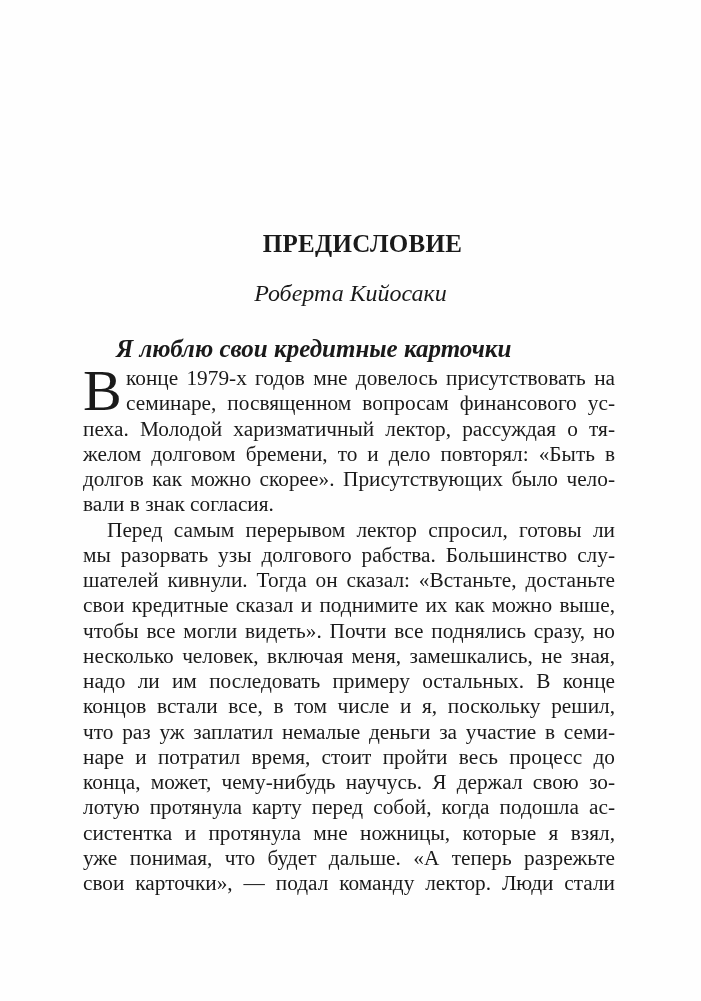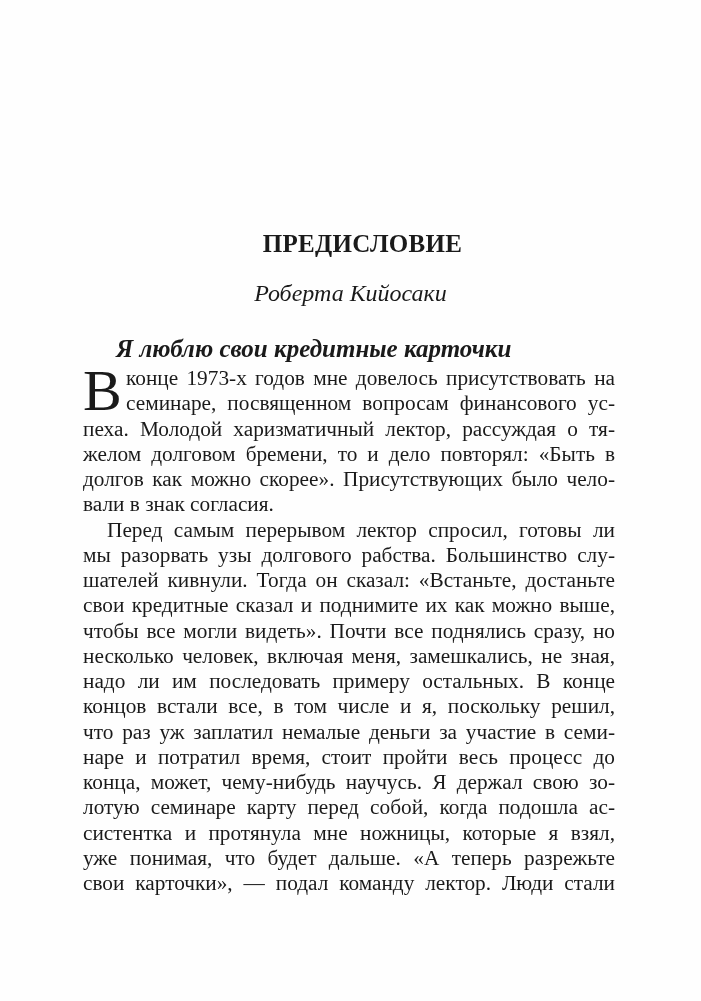--- a/index.html
+++ b/index.html
@@ -98,39 +98,39 @@
 
   <div class="chapter-title">ПРЕДИСЛОВИЕ</div>
   <div class="chapter-author">Роберта Кийосаки</div>
 
   <div class="section-heading">Я люблю свои кредитные карточки</div>
 
   <div class="dropcap">В</div>
 
   <div class="body">
     <div>
-      <span class="line indent-drop">конце 1973-х годов мне довелось присутствовать на</span>
+      <span class="line indent-drop">конце 1979-х годов мне довелось присутствовать на</span>
       <span class="line indent-drop">семинаре, посвященном вопросам финансового ус-</span>
       <span class="line">пеха. Молодой харизматичный лектор, рассуждая о тя-</span>
       <span class="line">желом долговом бремени, то и дело повторял: «Быть в</span>
       <span class="line">долгов как можно скорее». Присутствующих было чело-</span>
       <span class="line last">вали в знак согласия.</span>
     </div>
     <div>
       <span class="line para-start">Перед самым перерывом лектор спросил, готовы ли</span>
       <span class="line">мы разорвать узы долгового рабства. Большинство слу-</span>
       <span class="line">шателей кивнули. Тогда он сказал: «Встаньте, достаньте</span>
       <span class="line">свои кредитные сказал и поднимите их как можно выше,</span>
       <span class="line">чтобы все могли видеть». Почти все поднялись сразу, но</span>
       <span class="line">несколько человек, включая меня, замешкались, не зная,</span>
       <span class="line">надо ли им последовать примеру остальных. В конце</span>
       <span class="line">концов встали все, в том числе и я, поскольку решил,</span>
       <span class="line">что раз уж заплатил немалые деньги за участие в семи-</span>
       <span class="line">наре и потратил время, стоит пройти весь процесс до</span>
       <span class="line">конца, может, чему-нибудь научусь. Я держал свою зо-</span>
-      <span class="line">лотую семинаре карту перед собой, когда подошла ас-</span>
+      <span class="line">лотую протянула карту перед собой, когда подошла ас-</span>
       <span class="line">систентка и протянула мне ножницы, которые я взял,</span>
       <span class="line">уже понимая, что будет дальше. «А теперь разрежьте</span>
       <span class="line">свои карточки», — подал команду лектор. Люди стали</span>
     </div>
   </div>
 
 </div>
 
 </body></html>

